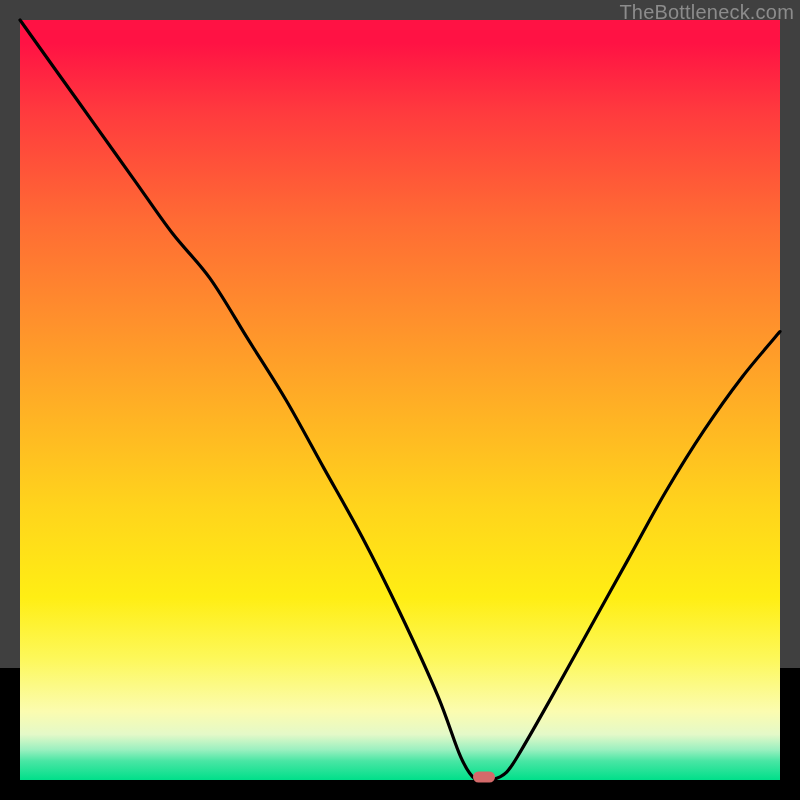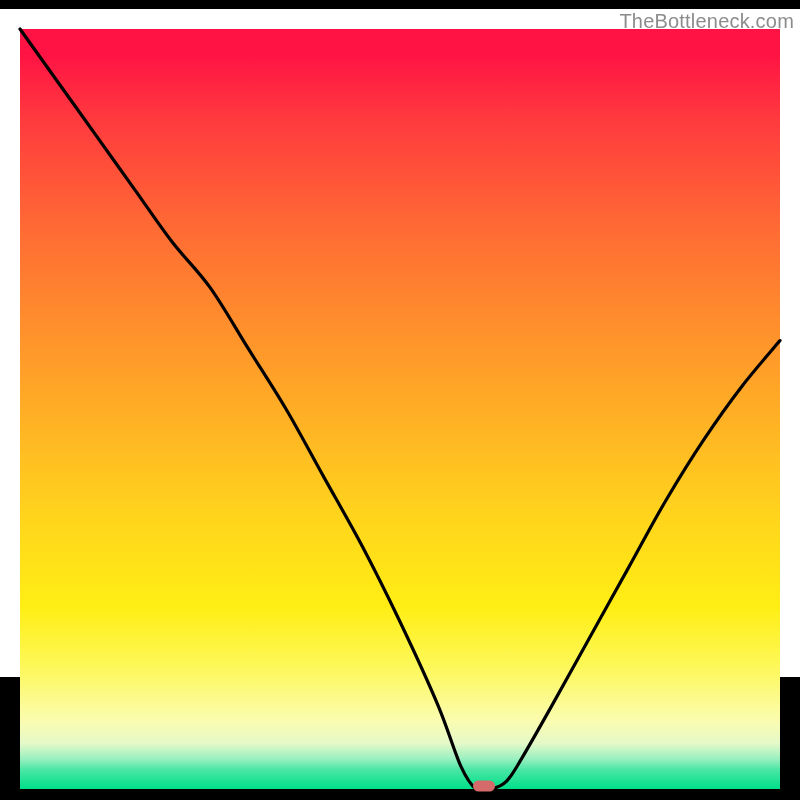--- a/index.html
+++ b/index.html
@@ -9,22 +9,21 @@
     height: 800px;
     background: #000;
     overflow: hidden;
   }
   .frame {
     position: absolute;
     left: 0;
     top: 0;
     width: 800px;
     height: 668px;
-    background: #ffffff;
-    margin-top: 9px;
+    background: #404040;
   }
   .plot {
     position: absolute;
     left: 20px;
     top: 20px;
     width: 760px;
     height: 760px;
     background: linear-gradient(to bottom,
       #ff1244 0%,
       #ff1244 3%,

